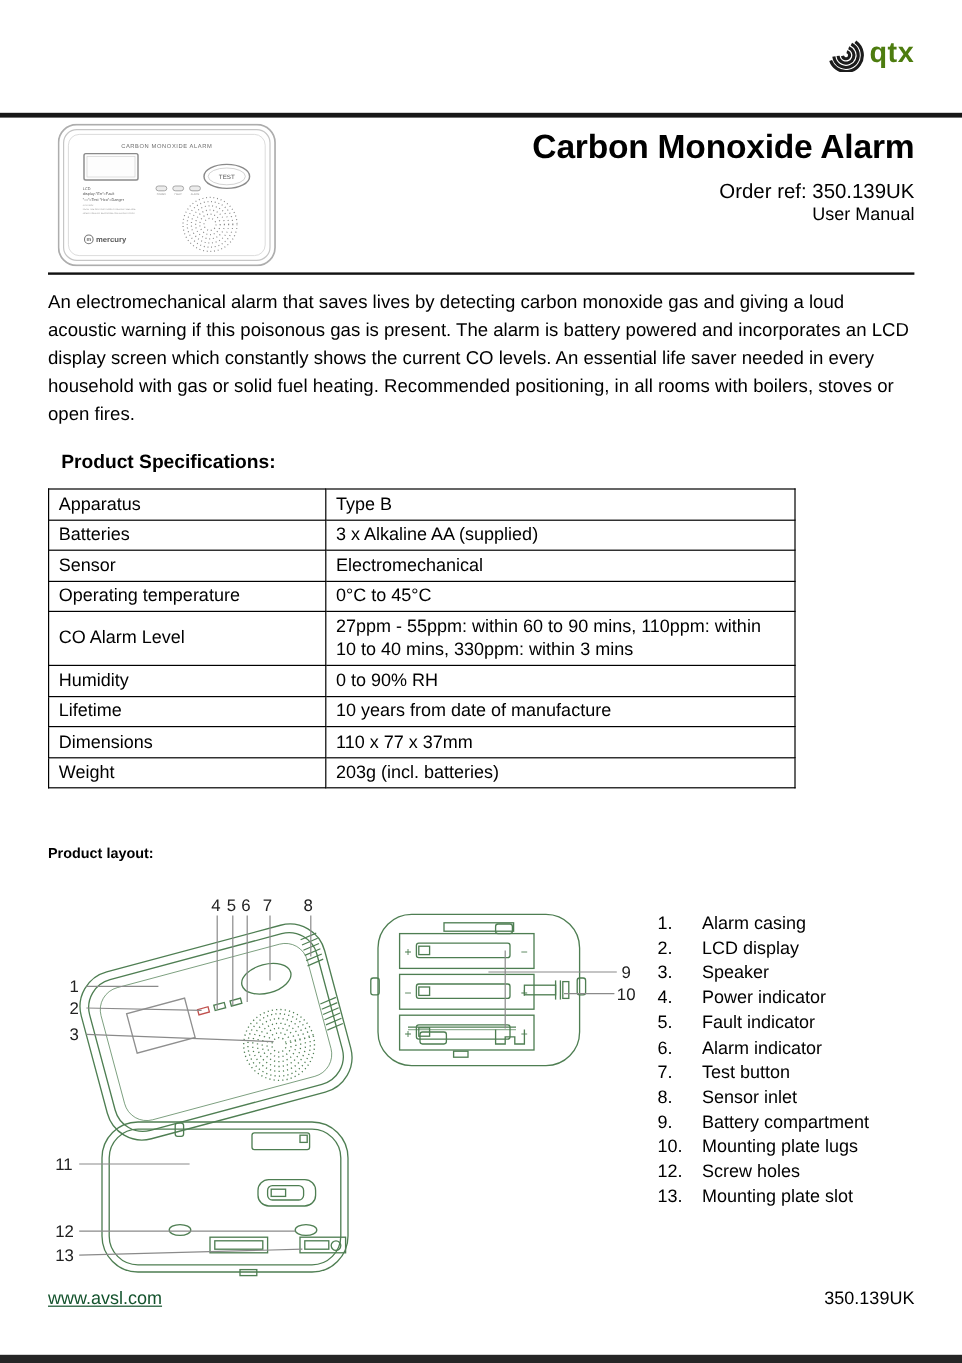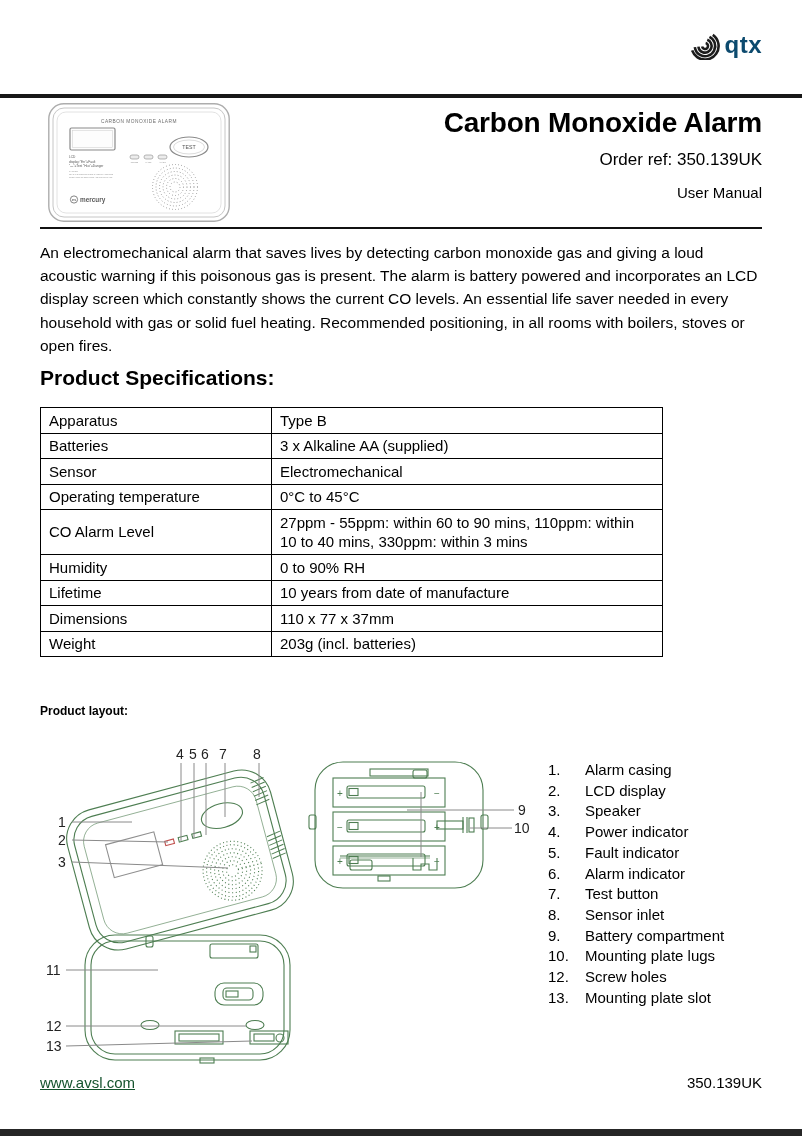--- a/index.html
+++ b/index.html
@@ -3,34 +3,34 @@
 <meta charset="utf-8">
 <style>
   html,body { margin:0; padding:0; background:#ffffff; }
   .page {
     position:relative; width:802px; height:1136px; margin:0 auto;
     background:#ffffff; font-family:"Liberation Sans", sans-serif; color:#000;
     overflow:hidden;
   }
   
   .brand { position:absolute; top:30px; right:40px; display:flex; align-items:center; gap:4px; }
-  .brand .brand-text { font-size:24px; font-weight:bold; color:#0c4a6e; letter-spacing:0.5px; }
+  .brand .brand-text { font-size:24px; font-weight:bold; color:#4d7c0f; letter-spacing:0.5px; }
   .rule-top { position:absolute; top:94px; left:0; width:802px; height:4px; background:#171717; }
   
   .product-photo { position:absolute; top:103px; left:48px; width:182px; height:119px; }
   .title-block { position:absolute; top:108px; right:40px; text-align:right; }
   .title-block h1 { margin:0; font-size:28px; line-height:30px; font-weight:bold; letter-spacing:-0.2px; }
   .order-ref { margin-top:12px; font-size:17px; }
-  .doc-type { margin-top:14px; font-size:15px; }
+  .doc-type { font-size:15px; }
   .rule-hero { position:absolute; top:227px; left:40px; width:722px; height:2px; background:#111; }
   
   .intro { position:absolute; top:241px; left:40px; width:724px; margin:0;
            font-size:15.5px; line-height:23.2px; }
   
-  .specs-heading { position:absolute; top:366px; left:40px; margin:0; font-size:21px; font-weight:bold; }
+  .specs-heading { position:absolute; top:366px; left:40px; margin:11px; font-size:16px; font-weight:bold; }
   .specs-table { position:absolute; top:407px; left:40px; border-collapse:collapse; width:623px; font-size:15px; }
   .specs-table td { border:1px solid #000; padding:2.5px 8px; line-height:19.5px; vertical-align:middle; }
   .specs-table td.c1 { width:214px;margin-left:12px; }
   
   .layout-heading { position:absolute; top:704px; left:40px; margin:0; font-size:12px; font-weight:bold; }
   .layout-figure { position:absolute; top:745px; left:40px; width:505px; height:330px; }
   .layout-figure svg { display:block; }
   .parts-list { position:absolute; top:760px; left:548px; margin:0; padding:0; list-style:none; font-size:15px; }
   .parts-list li { display:flex; line-height:20.7px; }
   .parts-list .num { width:37px; flex:0 0 37px; }

